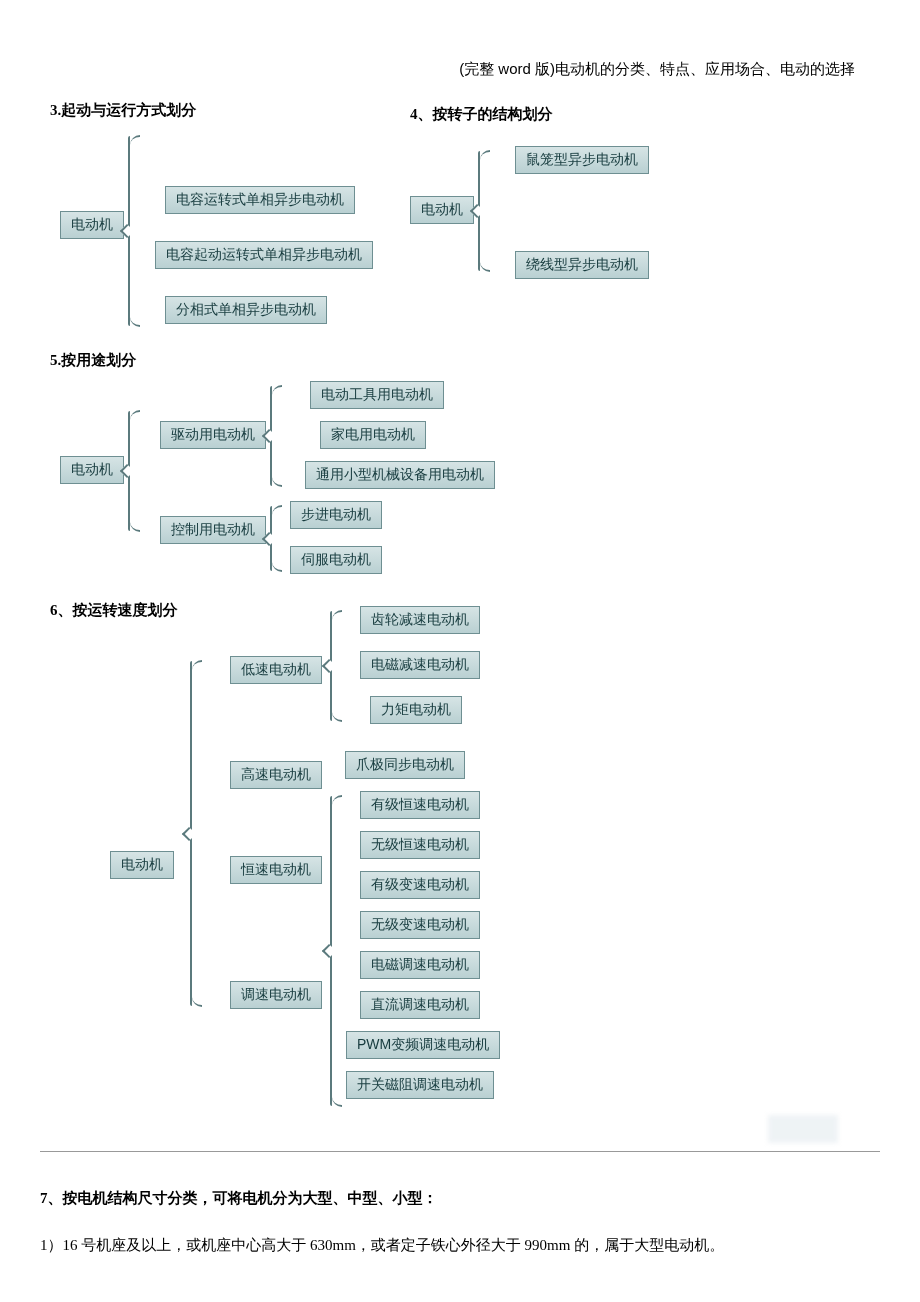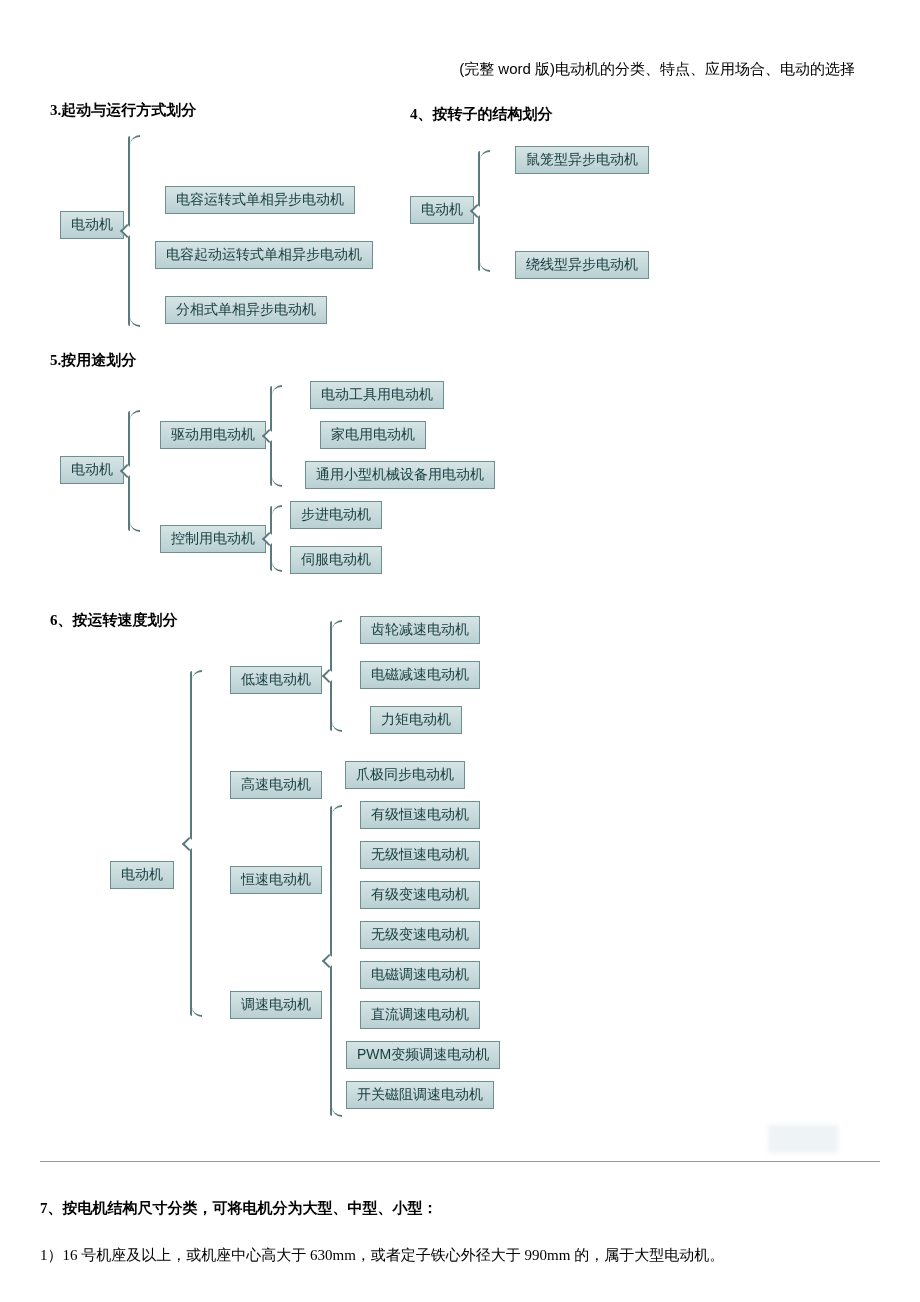--- a/index.html
+++ b/index.html
@@ -21,21 +21,21 @@
     margin-bottom: 22px;
     font-family: Liberation Sans, sans-serif;
   }
   .section-title {
     font-weight: bold;
     font-family: "SimSun", serif;
     margin: 0 0 6px 0;
   }
   .sec34 { position: relative; height: 240px; }
   .sec5 { position: relative; height: 250px; margin-top: 10px; }
-  .sec6 { position: relative; height: 540px; margin-top: 10px; }
+  .sec6 { position: relative; height: 540px; margin-top: 0; }
 
   .node {
     position: absolute;
     background: linear-gradient(#d6e4e5, #b9d0d2);
     border: 1px solid #6e8f92;
     padding: 4px 10px;
     color: #163b3e;
     font-size: 14px;
     white-space: nowrap;
     text-align: center;
@@ -119,21 +119,21 @@
 
   <div class="sec5">
     <div class="section-title" style="position:absolute;left:10px;top:0;">5.按用途划分</div>
 
     <div class="node" style="left:20px;top:105px;">电动机</div>
     <div class="brace" style="left:88px;top:60px;height:120px;">
         <span class="tip"></span>
       </div>
 
     <div class="node" style="left:120px;top:70px;">驱动用电动机</div>
-    <div class="node" style="left:120px;top:174px;">控制用电动机</div>
+    <div class="node" style="left:120px;top:165px;">控制用电动机</div>
 
     <div class="brace" style="left:230px;top:35px;height:100px;">
         <span class="tip"></span>
       </div>
     <div class="node" style="left:270px;top:30px;">电动工具用电动机</div>
     <div class="node" style="left:280px;top:70px;">家电用电动机</div>
     <div class="node" style="left:265px;top:110px;">通用小型机械设备用电动机</div>
 
     <div class="brace" style="left:230px;top:155px;height:65px;">
         <span class="tip"></span>

